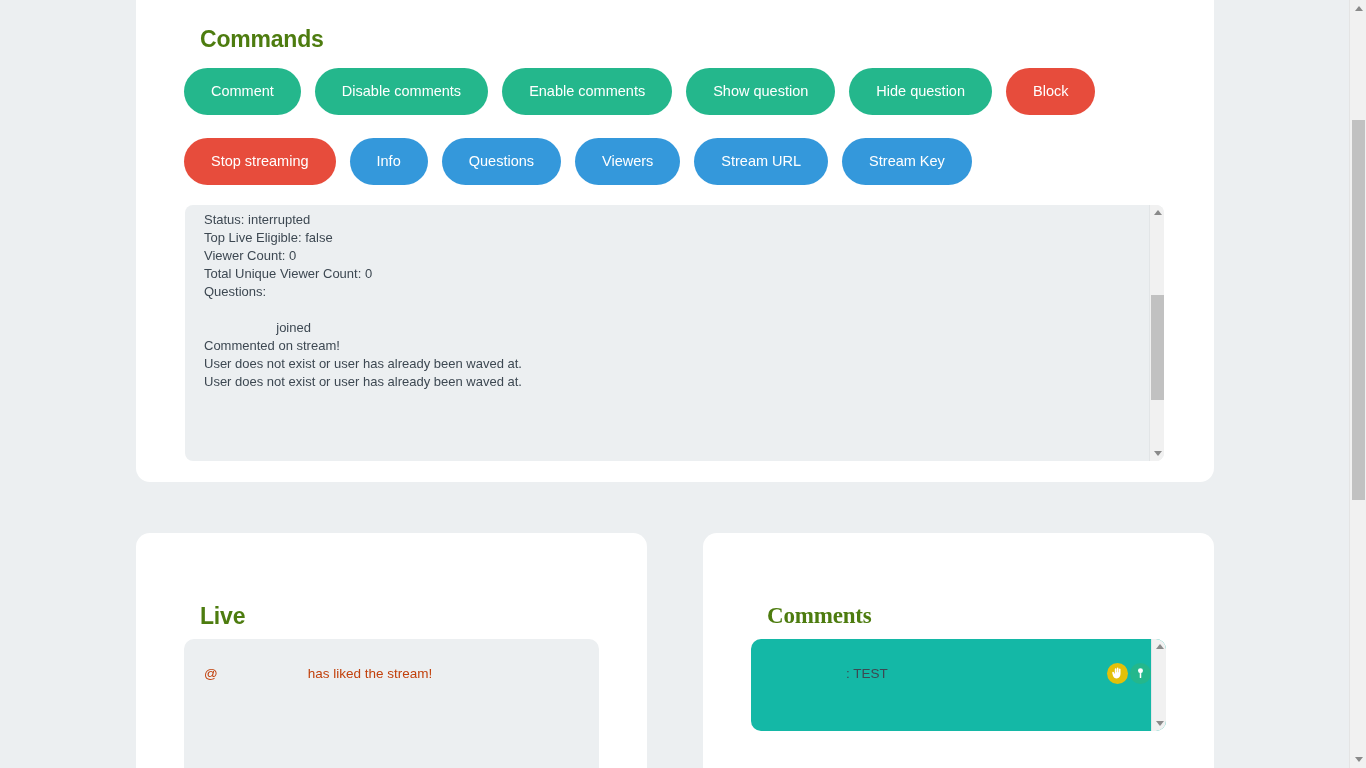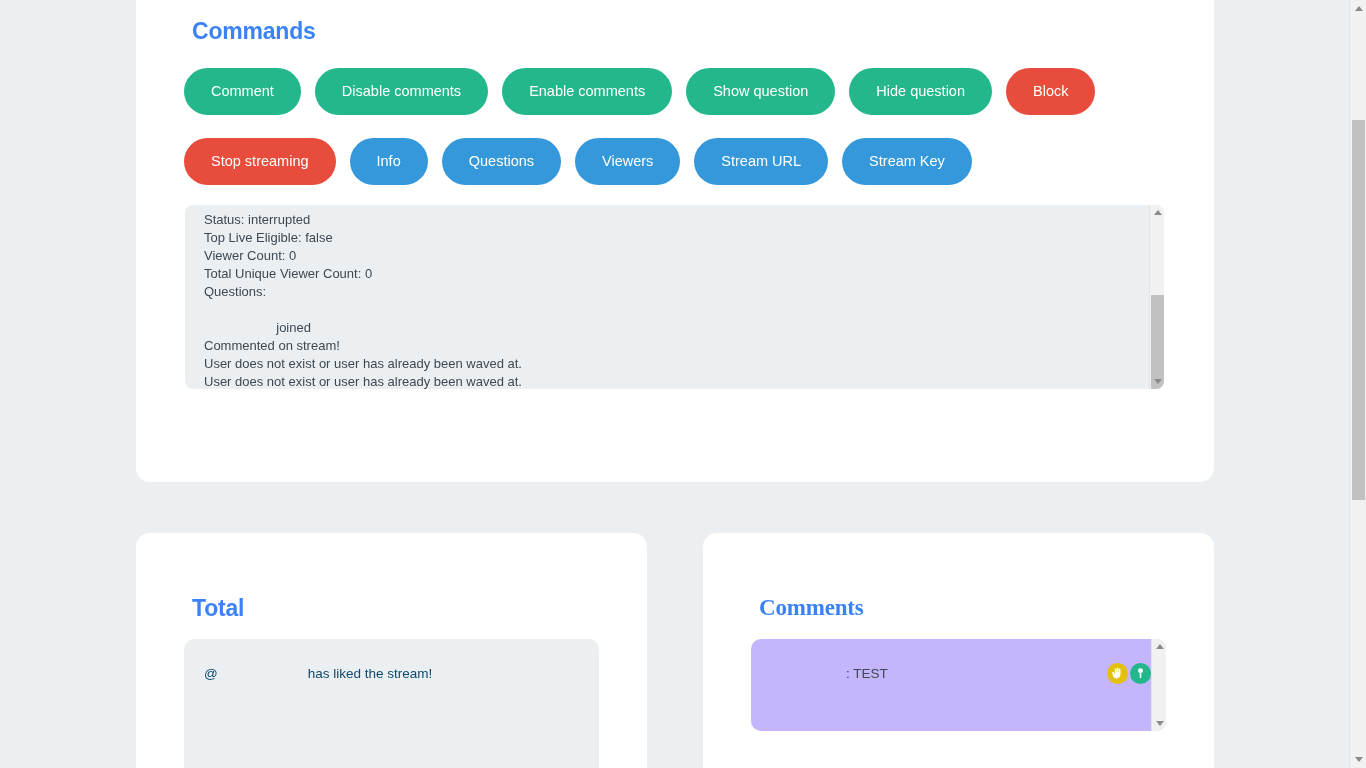--- a/index.html
+++ b/index.html
@@ -30,23 +30,23 @@
     background: #ffffff;
     border-radius: 14px;
   }
   #commands-card {
     left: 136px; top: -140px; width: 1078px; height: 622px;
     border-radius: 0 0 14px 14px;
   }
   .card-title {
     font-size: 23px;
     font-weight: bold;
-    color: #3b82f6;
+    color: #4d7c0f;
     letter-spacing: -0.2px;
-    margin: 8px;
+    margin: 16px;
   }
   #commands-title {
     position: absolute; left: 48px; top: 150px;
   }
 
   
   .btn-row { position: absolute; display: flex; gap: 14px; align-items: center; }
   #btn-row-1 { left: 48px; top: 208px; }
   #btn-row-2 { left: 48px; top: 278px; }
   .btn {
@@ -66,21 +66,21 @@
     justify-content: center;
   }
   .btn-green { background: #24b78c; }
   .btn-red   { background: #e74c3c; }
   .btn-blue  { background: #3498db; }
 
   
   #log-box {
     position: absolute;
     left: 49px; top: 345px;
-    width: 979px; height: 184px;
+    width: 979px; height: 256px;
     background: #eceff1;
     border-radius: 8px;
     overflow: hidden;
   }
   #log-text {
     position: absolute;
     left: 19px; top: 6px;
     width: 930px;
     font-size: 13px;
     line-height: 18px;
@@ -132,30 +132,30 @@
     left: 48px; top: 106px;
     width: 415px; height: 180px;
     background: #eceff1;
     border-radius: 10px;
     overflow: hidden;
   }
   #comments-panel {
     position: absolute;
     left: 48px; top: 106px;
     width: 415px; height: 92px;
-    background: #c4b5fd;
+    background: #14b8a6;
     border-radius: 10px;
     overflow: hidden;
   }
 
   .like-row {
     position: absolute;
     left: 20px; top: 27px;
     font-size: 13.5px;
-    color: #0c4a6e;
+    color: #c2410c;
     white-space: pre;
   }
 
   .comment-row {
     position: relative;
     height: 28px;
     display: flex;
     align-items: center;
     padding-left: 20px;
     padding-right: 60px;
@@ -240,21 +240,21 @@
           </div>
         <div class="sb-thumb" style="top:90px; height:105px;"></div>
         <div class="sb-arrow down">
             <i></i>
           </div>
       </div>
     </div>
   </div>
 
   <div class="card" id="likes-card">
-    <h2 class="card-title" id="likes-title">Total</h2>
+    <h2 class="card-title" id="likes-title">Live</h2>
 
     <div id="likes-panel">
       <div class="like-row">@                        has liked the stream!</div>
     </div>
   </div>
 
   <div class="card" id="comments-card">
     <h2 class="card-title" id="comments-title">Comments</h2>
 
     <div id="comments-panel">

